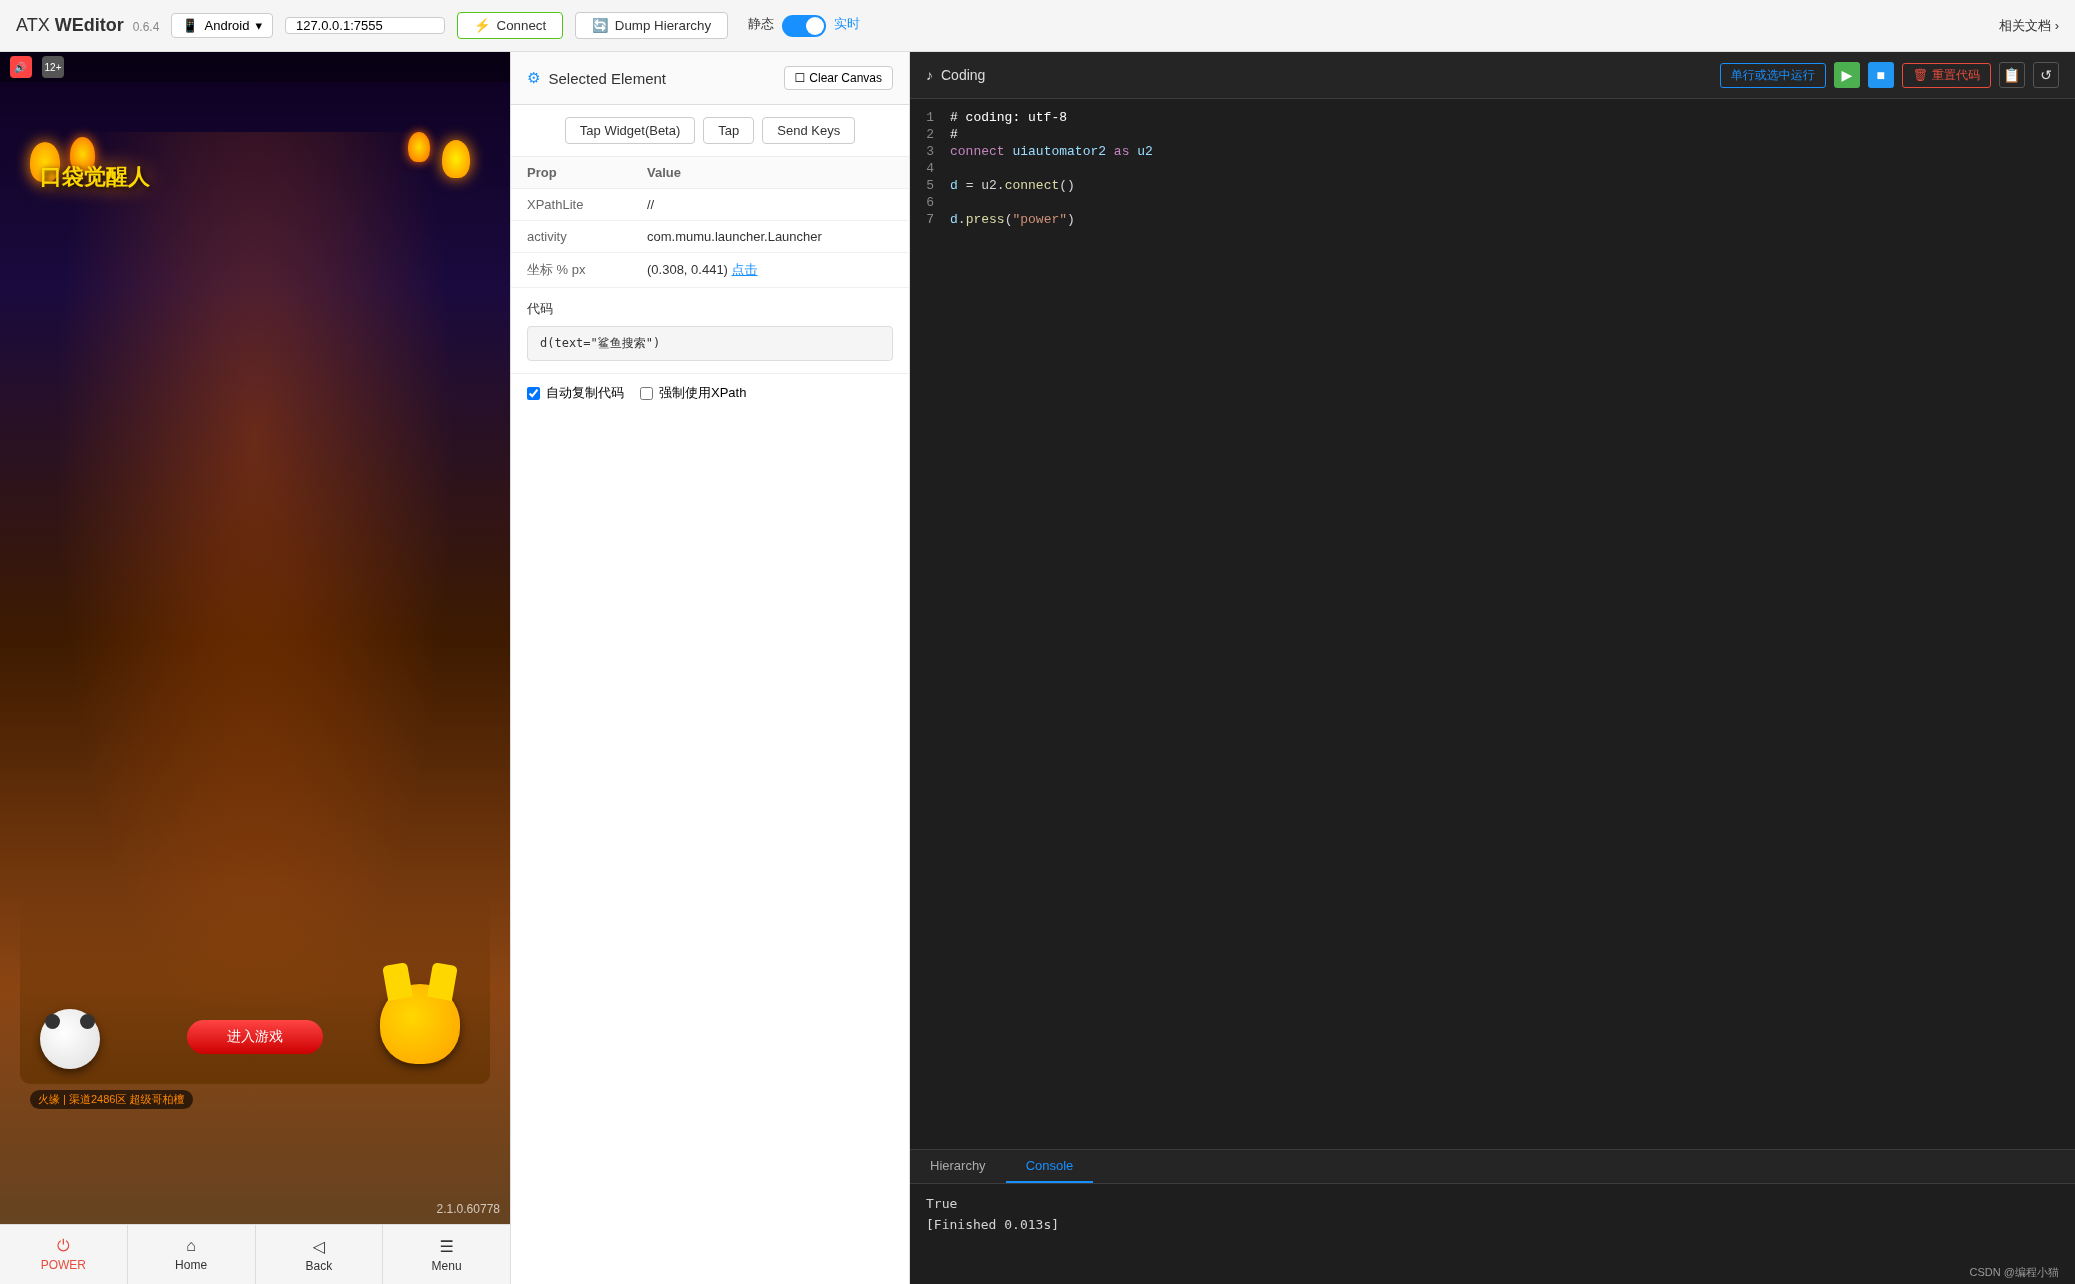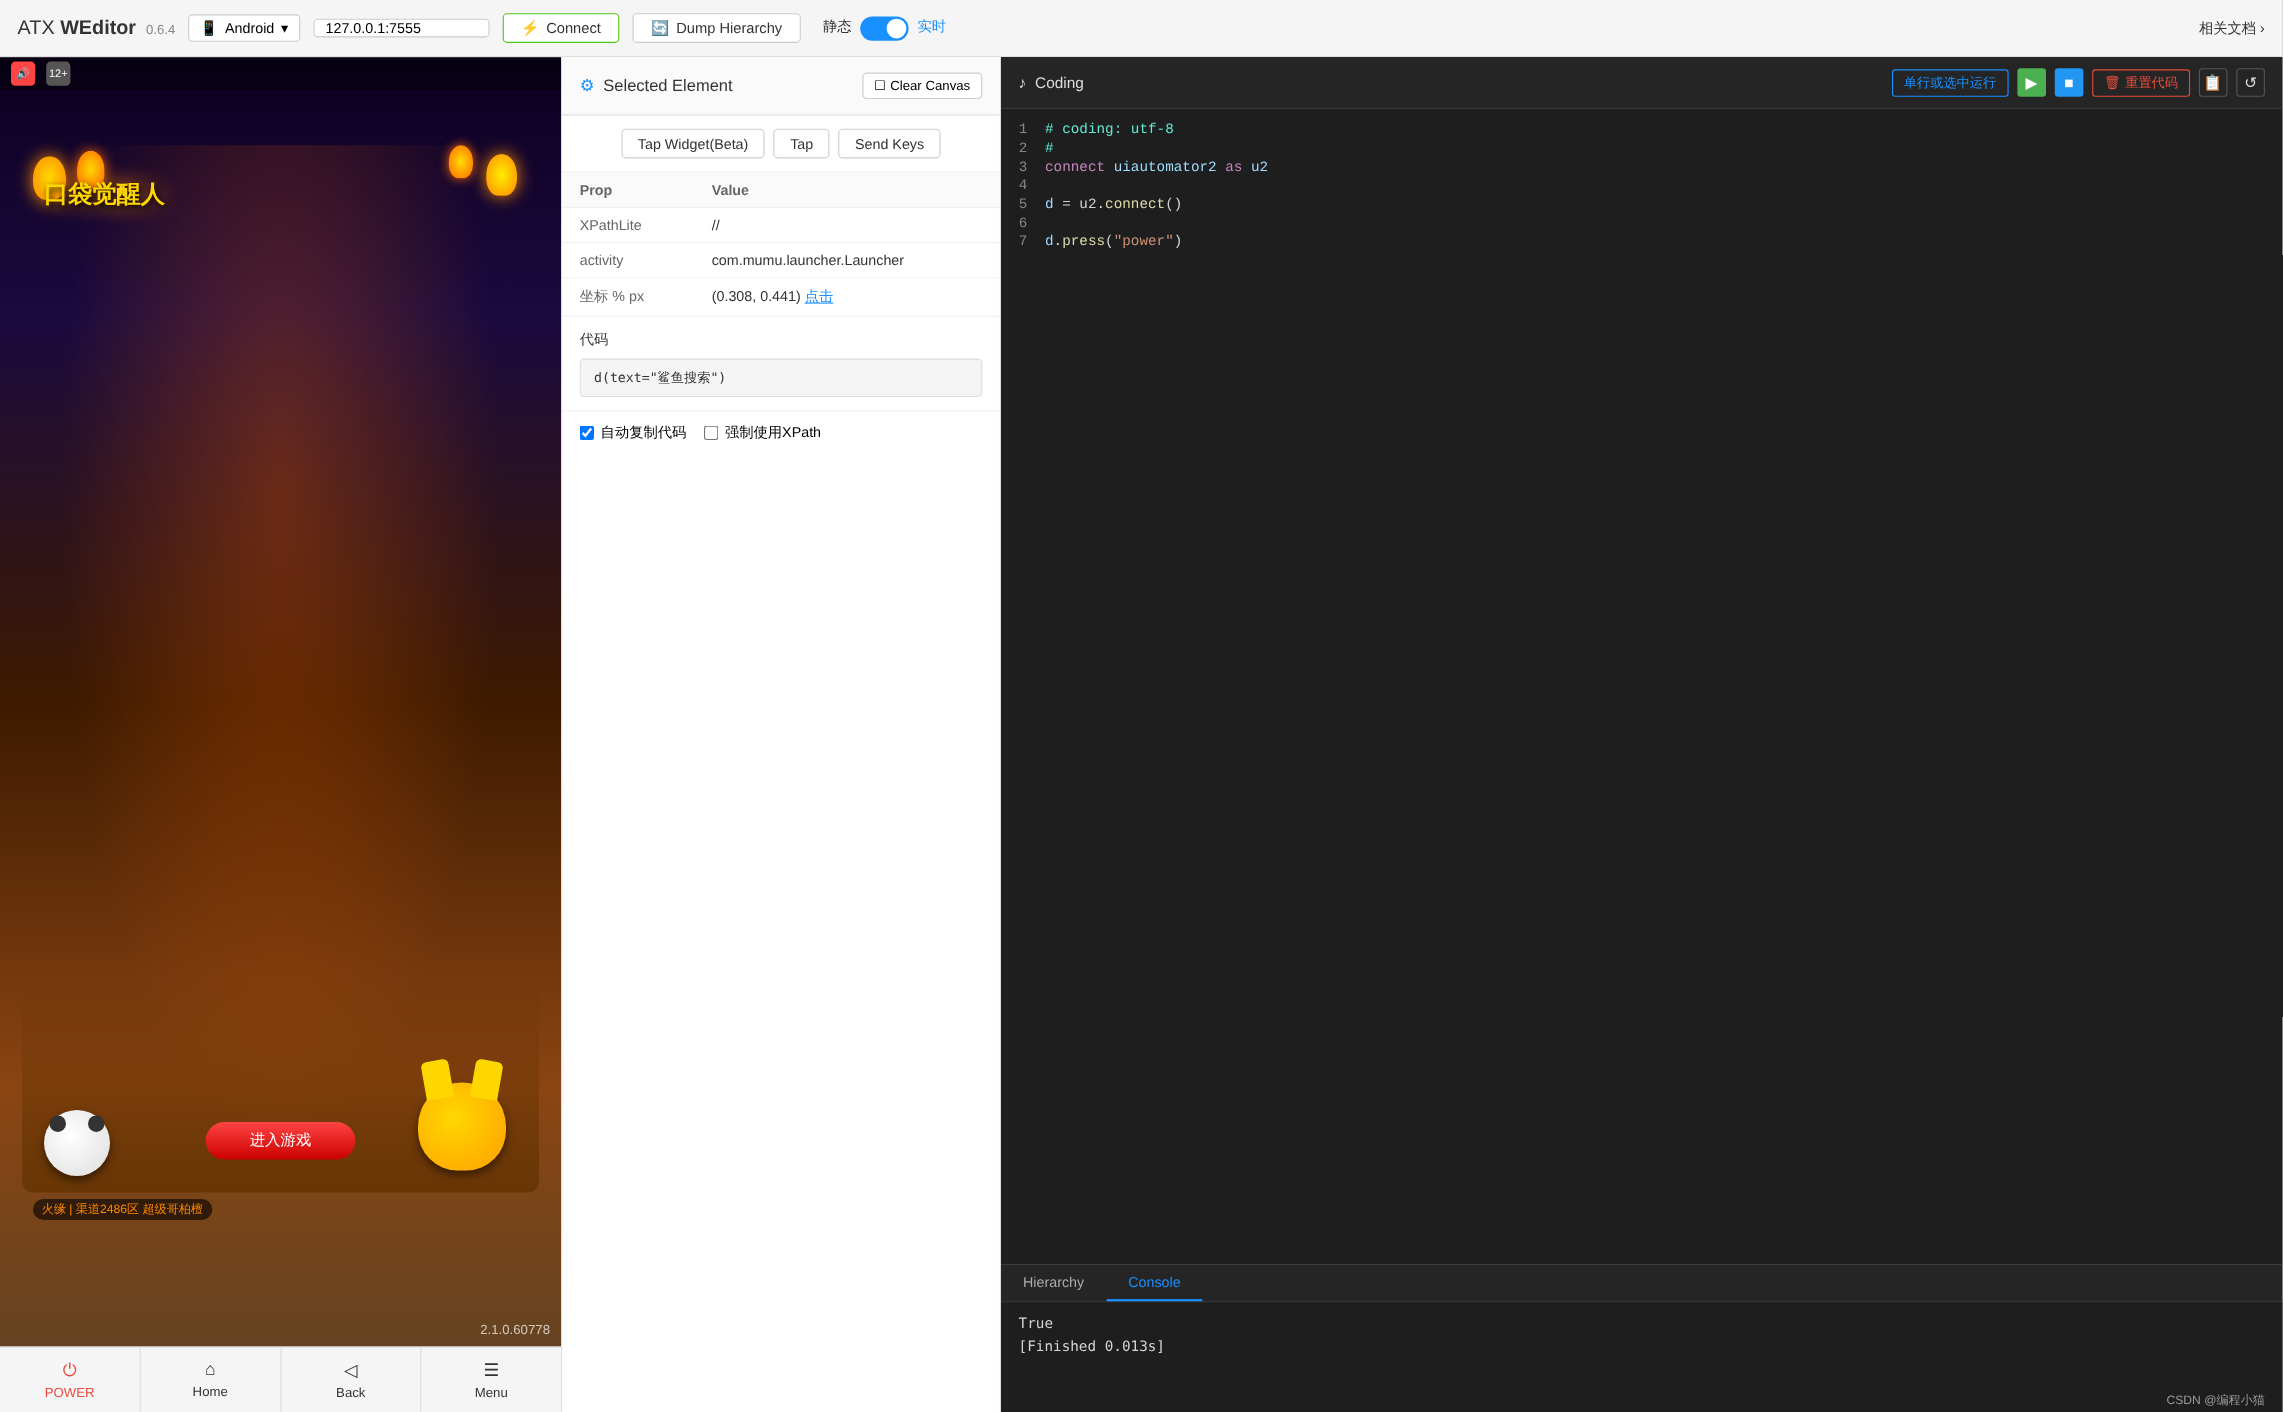--- a/index.html
+++ b/index.html
@@ -208,21 +208,21 @@
       user-select: none; flex-shrink: 0; font-size: 13px;
     }
     .line-content { color: #d4d4d4; flex: 1; }
     .kw-import { color: #c586c0; }
     .kw-as { color: #c586c0; }
     .kw-u2 { color: #9cdcfe; }
     .kw-d { color: #9cdcfe; }
     .kw-connect { color: #dcdcaa; }
     .kw-press { color: #dcdcaa; }
     .str-val { color: #ce9178; }
-    .comment { color: #5eead4; }
+    .comment { color: #ffffff; }
     .kw-eq { color: #d4d4d4; }
 
     
     .bottom-tabs {
       background: #252526; border-top: 1px solid #3c3c3c;
     }
     .tab-bar {
       display: flex; border-bottom: 1px solid #3c3c3c;
     }
     .tab-item {

